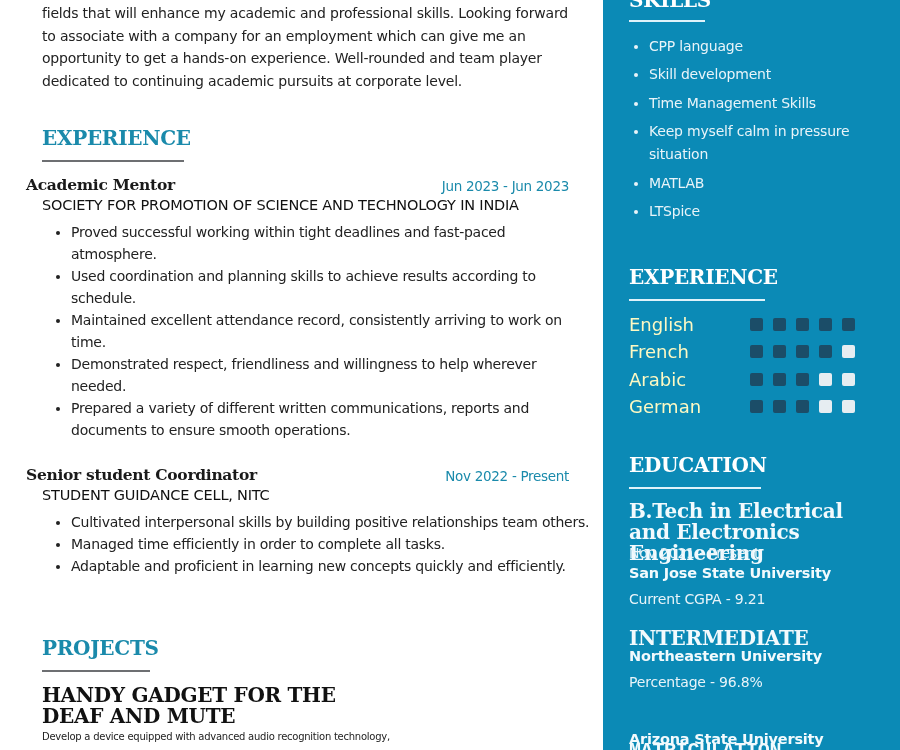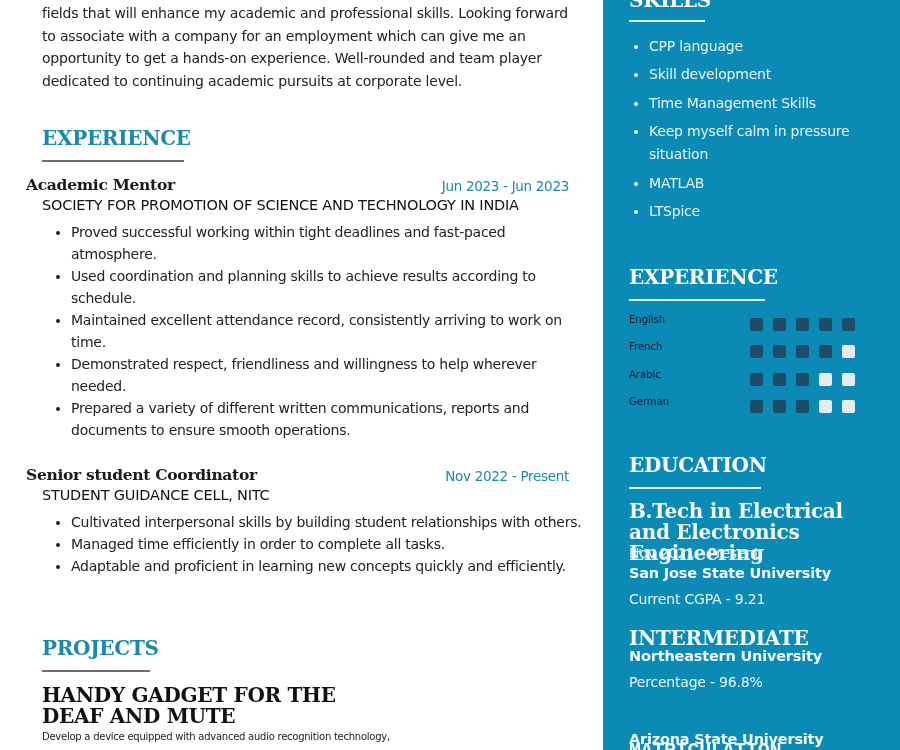--- a/index.html
+++ b/index.html
@@ -58,21 +58,21 @@
     position:absolute; left:26px;
     font-family:"DejaVu Serif", serif; font-weight:bold; font-size:20px; color:#fff; letter-spacing:-0.3px;
   }
   .s-rule { position:absolute; left:26px; height:2px; background:#dff2fa; }
   .s-list {
     position:absolute; left:26px; top:35px; width:250px; margin:0; padding:0 16px 0 20px;
     font-size:14px; line-height:23px; color:#e9f4f9; letter-spacing:-0.2px;
   }
   .s-list li { margin-bottom:5.4px; }
   .lang-row { position:absolute; left:26px; width:240px; height:20px; }
-  .lang-name { position:absolute; left:0; top:0; font-size:10px; color:#0f172a; }
+  .lang-name { position:absolute; left:0; top:0; font-size:18px; color:#fef9c3; }
   .dots { position:absolute; left:121px; top:4px; display:flex; gap:10px; }
   .dot { width:13px; height:13px; border-radius:2px; background:#1b4d68; }
   .dot.off { background:#e6edf1; }
 
   .edu-deg {
     position:absolute; left:26px; width:250px;
     font-family:"DejaVu Serif", serif; font-weight:bold; font-size:20px; line-height:21px; color:#f2fafd;
     letter-spacing:-0.3px;
   }
   .edu-line { position:absolute; left:26px; font-size:14px; color:#e9f4f9; letter-spacing:-0.2px; }
@@ -104,21 +104,21 @@
       <li>Demonstrated respect, friendliness and willingness to help wherever needed.</li>
       <li>Prepared a variety of different written communications, reports and documents to ensure smooth operations.</li>
     </ul>
   </div>
 
   <div>
     <div class="job-title" style="top:465px;">Senior student Coordinator</div>
     <div class="job-date" style="top:468px;">Nov 2022 - Present</div>
     <div class="job-org" style="top:487px;">STUDENT GUIDANCE CELL, NITC</div>
     <ul class="bullets" style="top:511px;">
-      <li>Cultivated interpersonal skills by building student relationships with others.</li>
+      <li>Cultivated interpersonal skills by building positive relationships team others.</li>
       <li>Managed time efficiently in order to complete all tasks.</li>
       <li>Adaptable and proficient in learning new concepts quickly and efficiently.</li>
     </ul>
   </div>
 
   <div class="sec-title" style="top:636px;">PROJECTS</div>
   <div class="sec-rule" style="top:670px; width:108px;"></div>
 
   <div>
     <div class="proj-title" style="top:685px;">HANDY GADGET FOR THE DEAF AND MUTE</div>

